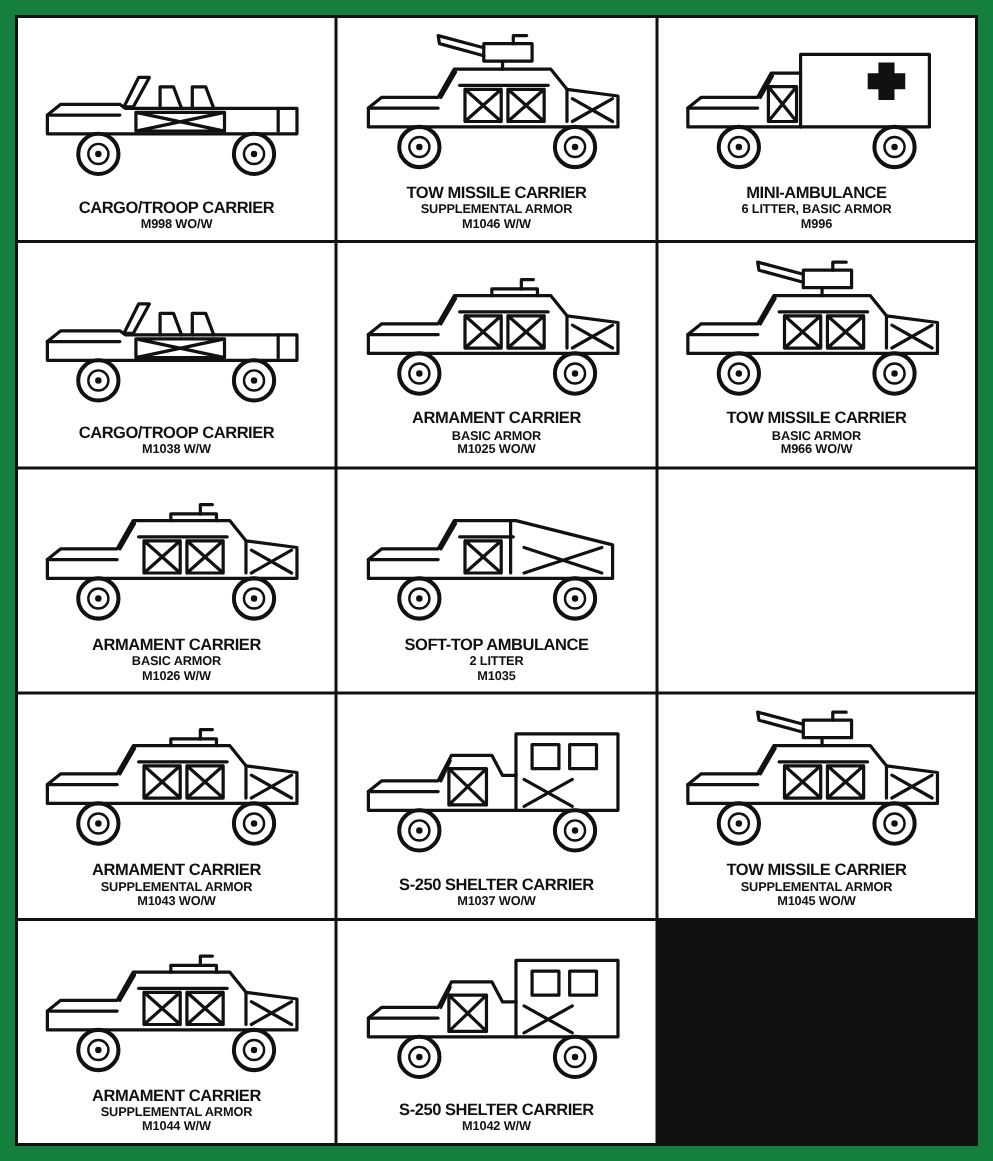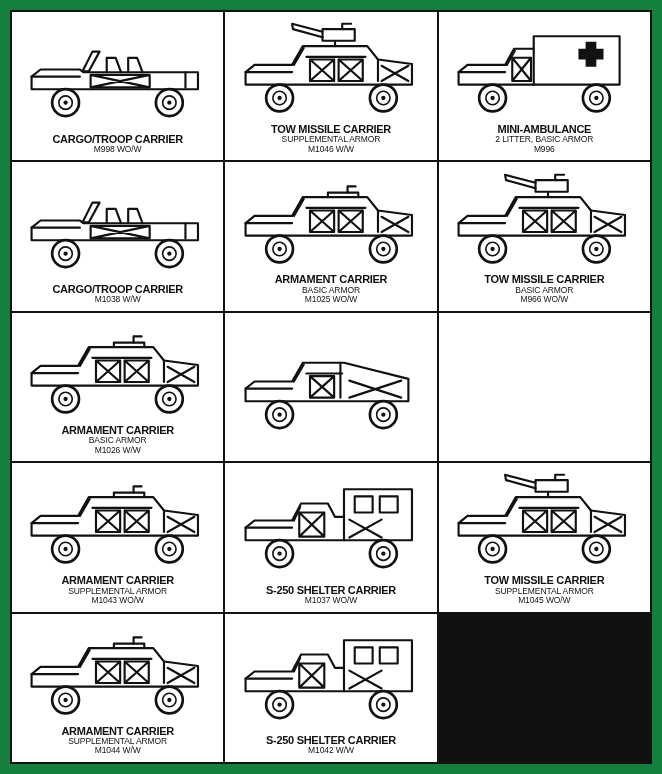--- a/index.html
+++ b/index.html
@@ -54,21 +54,21 @@
     padding-bottom: 1px;
   }
   .cap-title {
     font-size: 11px;
     font-weight: bold;
     letter-spacing: -0.3px;
     white-space: nowrap;
   }
   .cap-sub, .cap-model {
     font-size: 8.5px;
-    font-weight: normal;
+    font-weight: bold;
     letter-spacing: -0.1px;
     white-space: nowrap;
   }
   .cap-sub:empty { display: none; }
 </style>
 </head>
 <body>
 
 <svg width="0" height="0" style="position:absolute" aria-hidden="true">
   <defs>
@@ -215,21 +215,21 @@
     </div>
 
     <div class="cell">
       <div class="art">
         <svg class="veh" viewBox="0 0 200 112">
             <use href="#v-mini-amb" width="200" height="112"></use>
           </svg>
       </div>
       <div class="caption">
         <div class="cap-title">MINI-AMBULANCE</div>
-        <div class="cap-sub">2 LITTER, BASIC ARMOR</div>
+        <div class="cap-sub">6 LITTER, BASIC ARMOR</div>
         <div class="cap-model">M996</div>
       </div>
     </div>
 
     <div class="cell">
       <div class="art">
         <svg class="veh" viewBox="0 0 200 112">
             <use href="#v-open-cargo" width="200" height="112"></use>
           </svg>
       </div>
@@ -279,20 +279,25 @@
         <div class="cap-model">M1026 W/W</div>
       </div>
     </div>
 
     <div class="cell">
       <div class="art">
         <svg class="veh" viewBox="0 0 200 112">
             <use href="#v-soft-top" width="200" height="112"></use>
           </svg>
       </div>
+      <div class="caption">
+        <div class="cap-title">SOFT-TOP AMBULANCE</div>
+        <div class="cap-sub">2 LITTER</div>
+        <div class="cap-model">M1035</div>
+      </div>
     </div>
 
     <div class="cell"></div>
 
     <div class="cell">
       <div class="art">
         <svg class="veh" viewBox="0 0 200 112">
             <use href="#v-armament" width="200" height="112"></use>
           </svg>
       </div>

